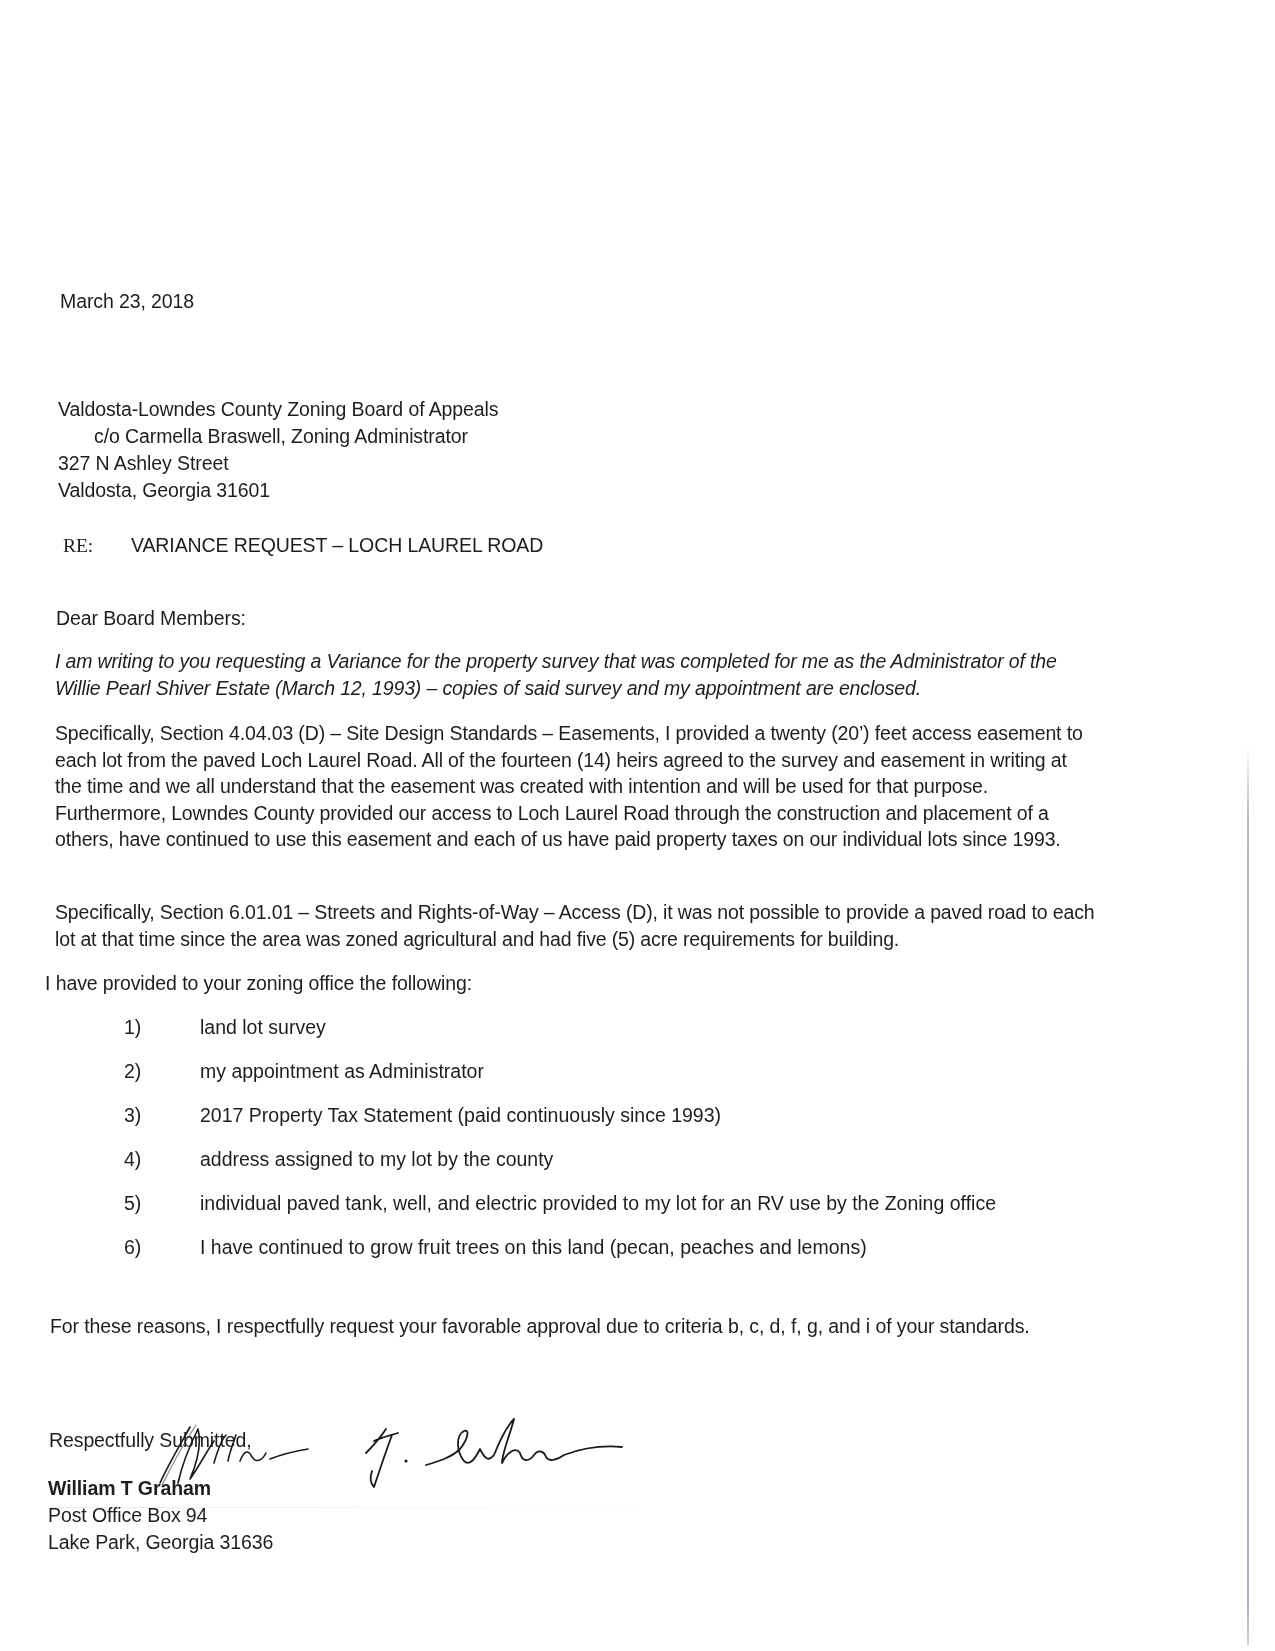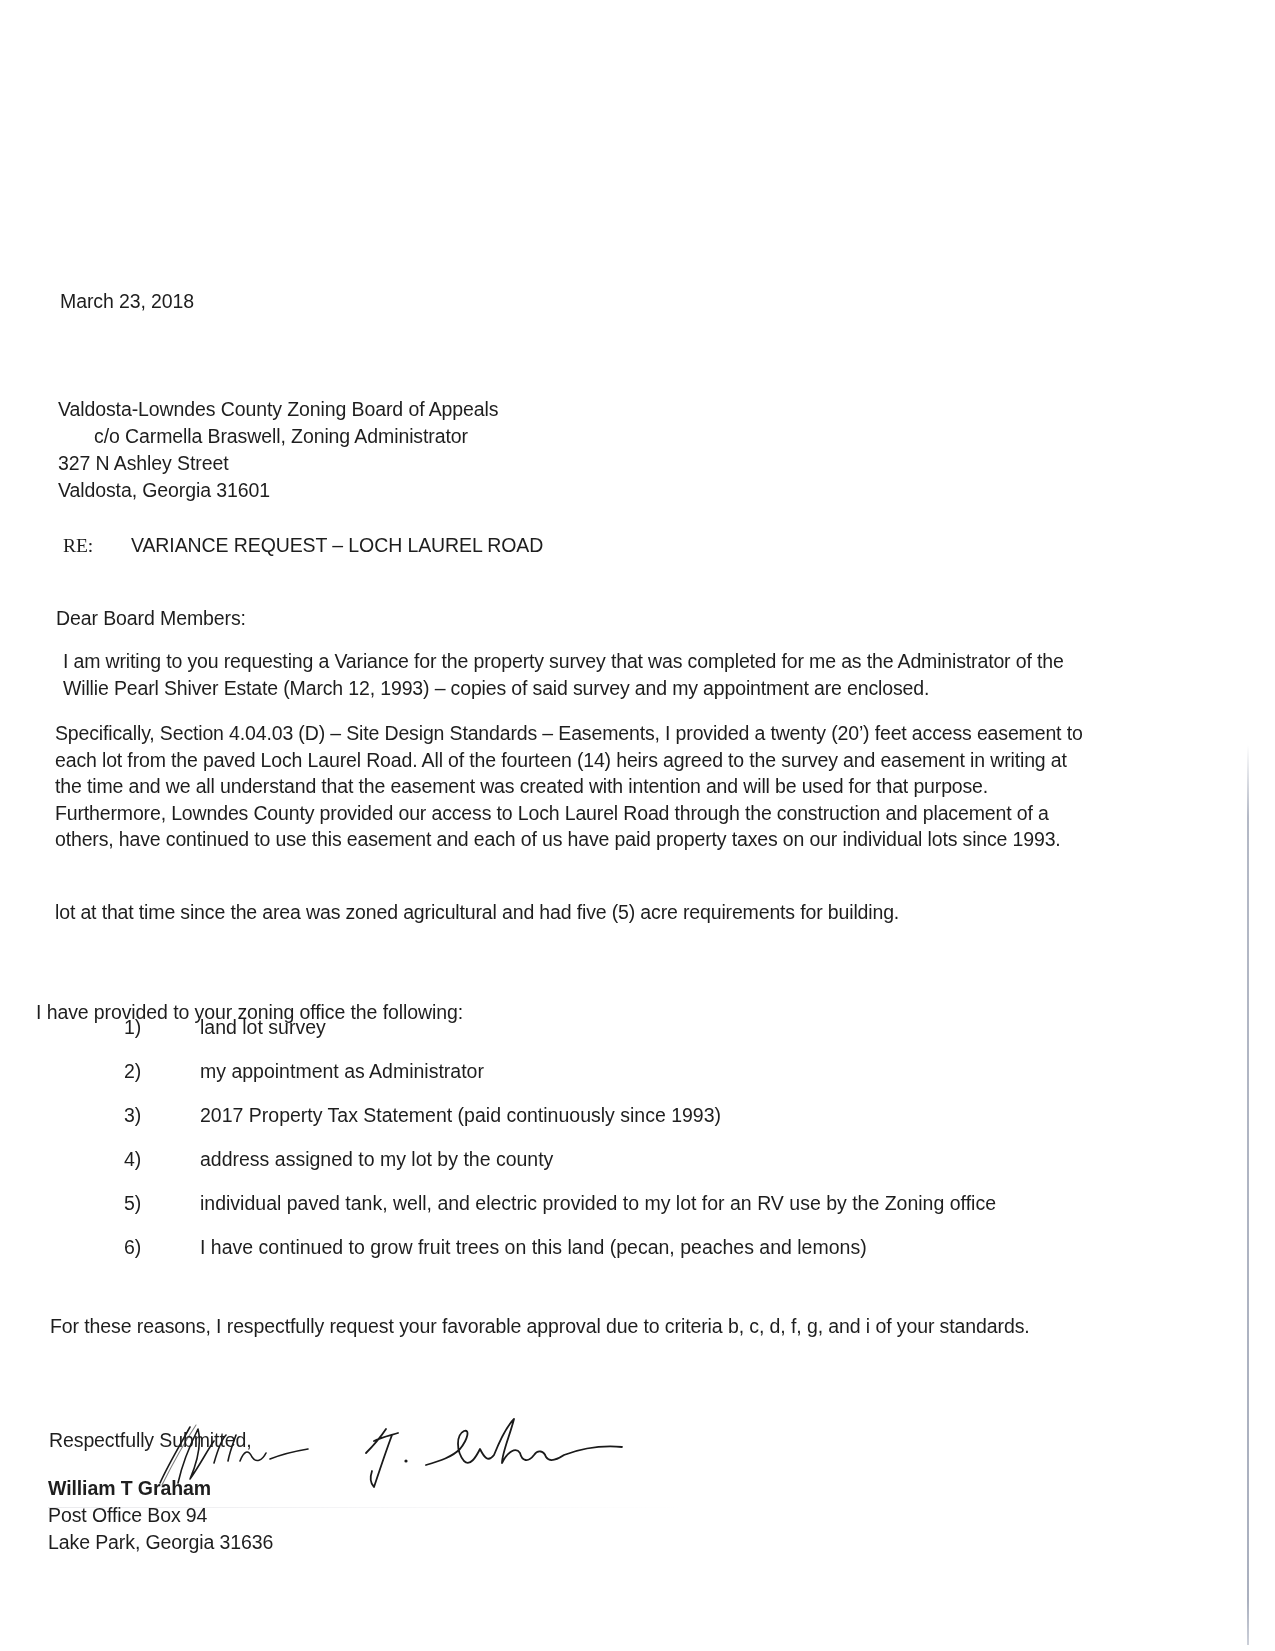--- a/index.html
+++ b/index.html
@@ -36,38 +36,39 @@
   <div class="t" style="left:58px; top:396px;">Valdosta-Lowndes County Zoning Board of Appeals</div>
   <div class="t" style="left:58px; top:423px;margin-left:36px;">c/o Carmella Braswell, Zoning Administrator</div>
   <div class="t" style="left:58px; top:450px;">327 N Ashley Street</div>
   <div class="t" style="left:58px; top:477px;">Valdosta, Georgia  31601</div>
 
   <div class="t" style="left:63px; top:532px;font-family:Liberation Serif, serif;">RE:</div>
   <div class="t" style="left:131px; top:532px;">VARIANCE REQUEST – LOCH LAUREL ROAD</div>
 
   <div class="t" style="left:56px; top:605px;">Dear Board Members:</div>
 
-  <div class="para" style="left:63px; top:648px;">
+  <div class="para" style="left:55px; top:648px;font-style:italic;">
     <span>I am writing to you requesting a Variance for the property survey that was completed for me as the Administrator of the</span>
     <span>Willie Pearl Shiver Estate (March 12, 1993) – copies of said survey and my appointment are enclosed.</span>
   </div>
 
   <div class="para" style="left:55px; top:720px;">
     <span>Specifically, Section 4.04.03 (D) – Site Design Standards – Easements, I provided a twenty (20’) feet access easement to</span>
     <span>each lot from the paved Loch Laurel Road.  All of the fourteen (14) heirs agreed to the survey and easement in writing at</span>
     <span>the time and we all understand that the easement was created with intention and will be used for that purpose.</span>
     <span>Furthermore, Lowndes County provided our access to Loch Laurel Road through the construction and placement of a</span>
     <span>others, have continued to use this easement and each of us have paid property taxes on our individual lots since 1993.</span>
   </div>
 
   <div class="para" style="left:55px; top:899px;">
+    <span>Specifically, Section 6.01.01 – Streets and Rights-of-Way – Access (D), it was not possible to provide a paved road to each</span>
     <span>lot at that time since the area was zoned agricultural and had five (5) acre requirements for building.</span>
   </div>
 
-  <div class="t" style="left:36px; top:970px;margin-top:29px;">I have provided to your zoning office the following:</div>
+  <div class="t" style="left:45px; top:970px;">I have provided to your zoning office the following:</div>
 
   <div class="list-item" style="left:124px; top:1014px;">
     <span class="num">1)</span>
     <span class="txt">land lot survey</span>
   </div>
   <div class="list-item" style="left:124px; top:1058px;">
     <span class="num">2)</span>
     <span class="txt">my appointment as Administrator</span>
   </div>
   <div class="list-item" style="left:124px; top:1102px;">

